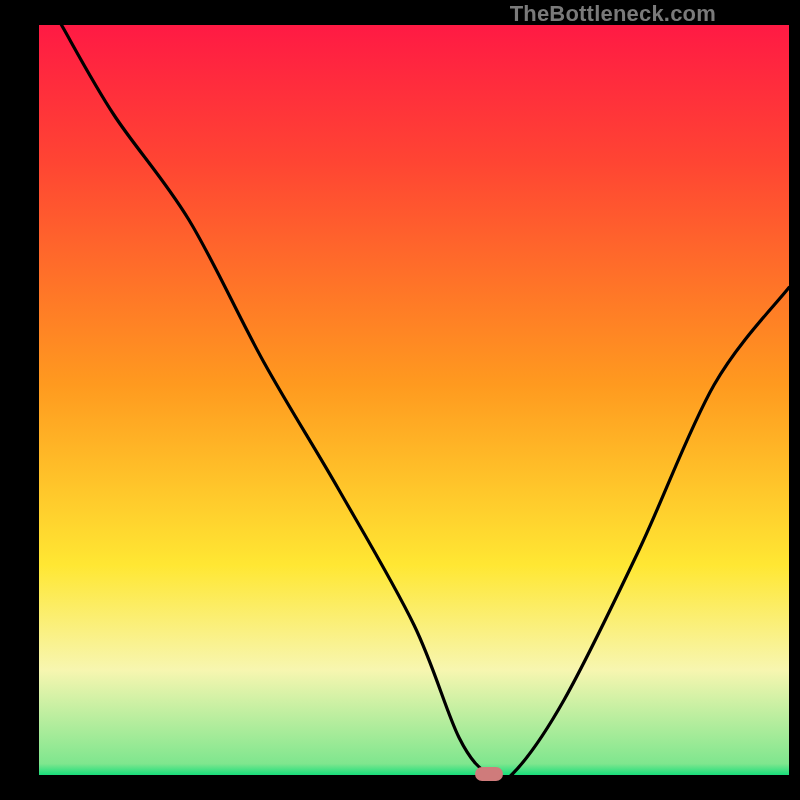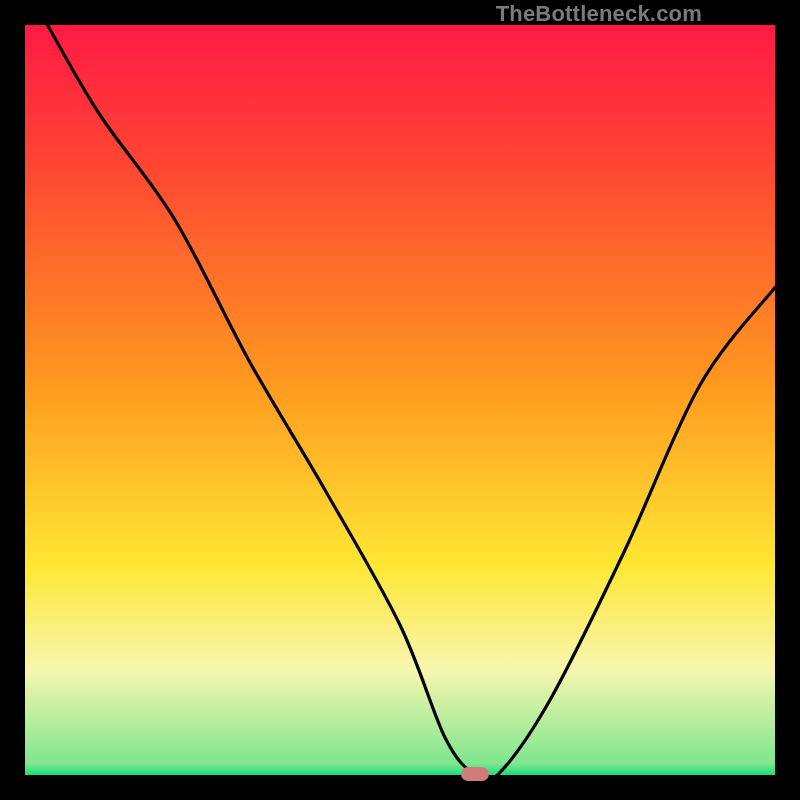--- a/index.html
+++ b/index.html
@@ -5,21 +5,21 @@
   html, body {
     margin: 0;
     padding: 0;
     width: 800px;
     height: 800px;
     background: #000;
     overflow: hidden;
   }
   .frame {
     position: absolute;
-    left: 0;
+    left: 14px;
     top: 0;
     width: 728px;
     height: 800px;
     background: #000;
   }
   .plot-area {
     position: absolute;
     left: 25px;
     top: 25px;
     width: 750px;

